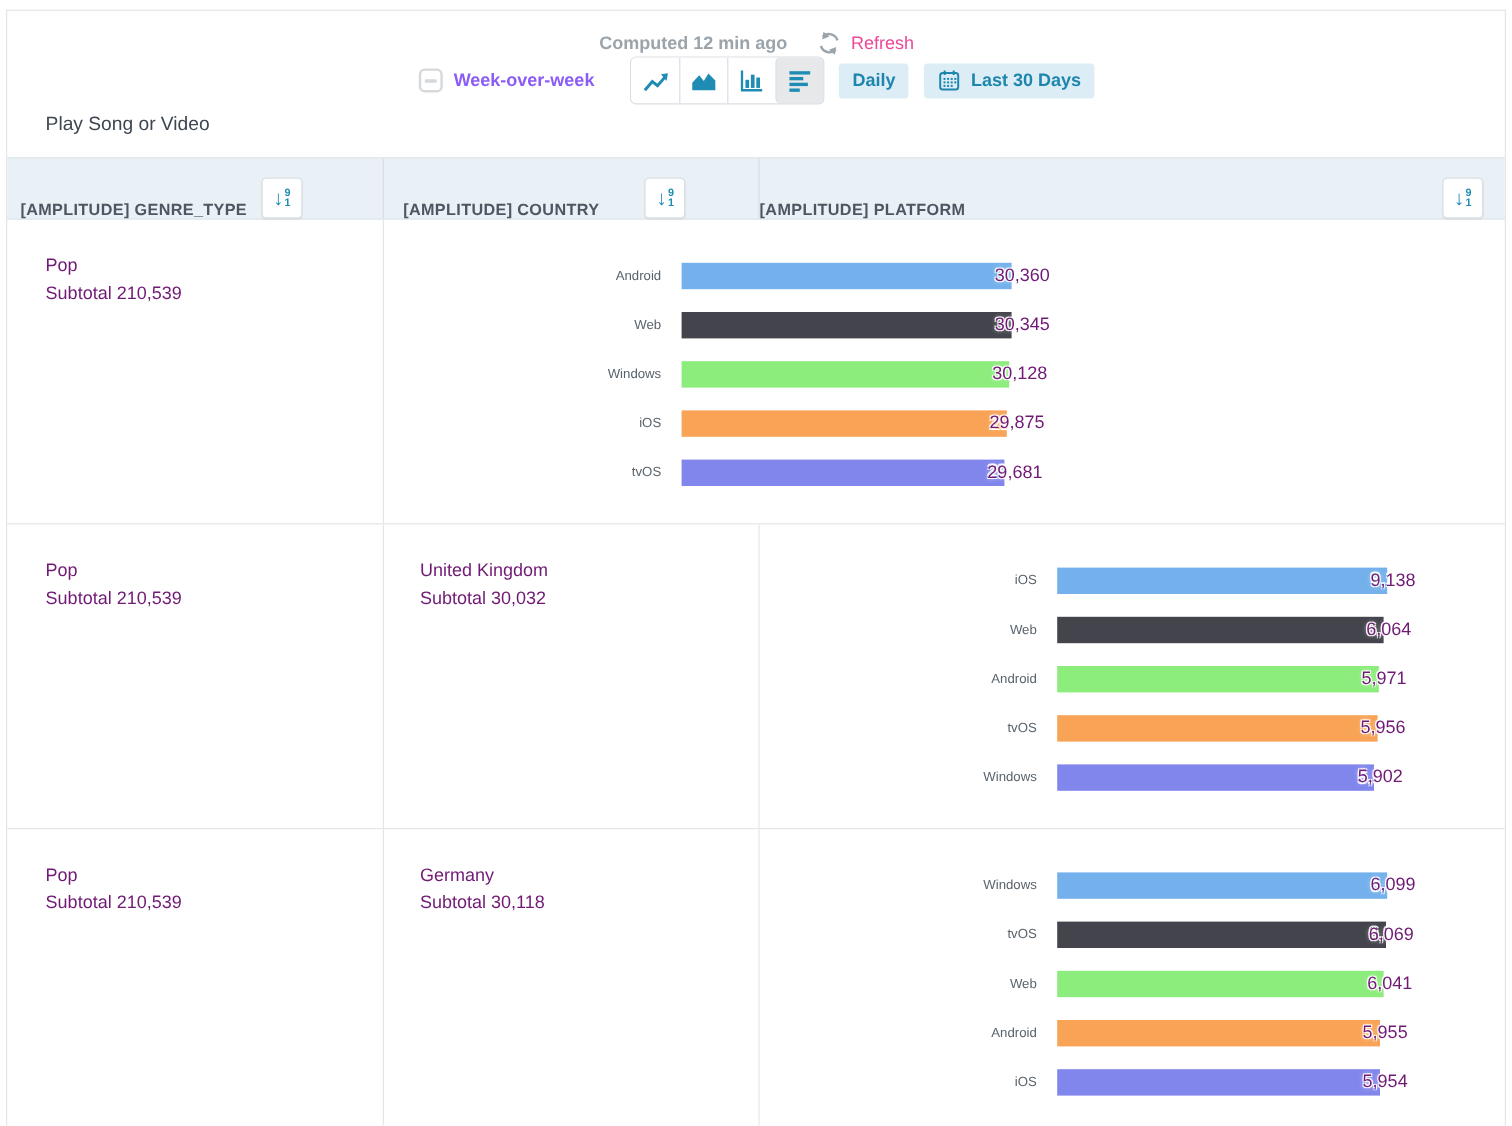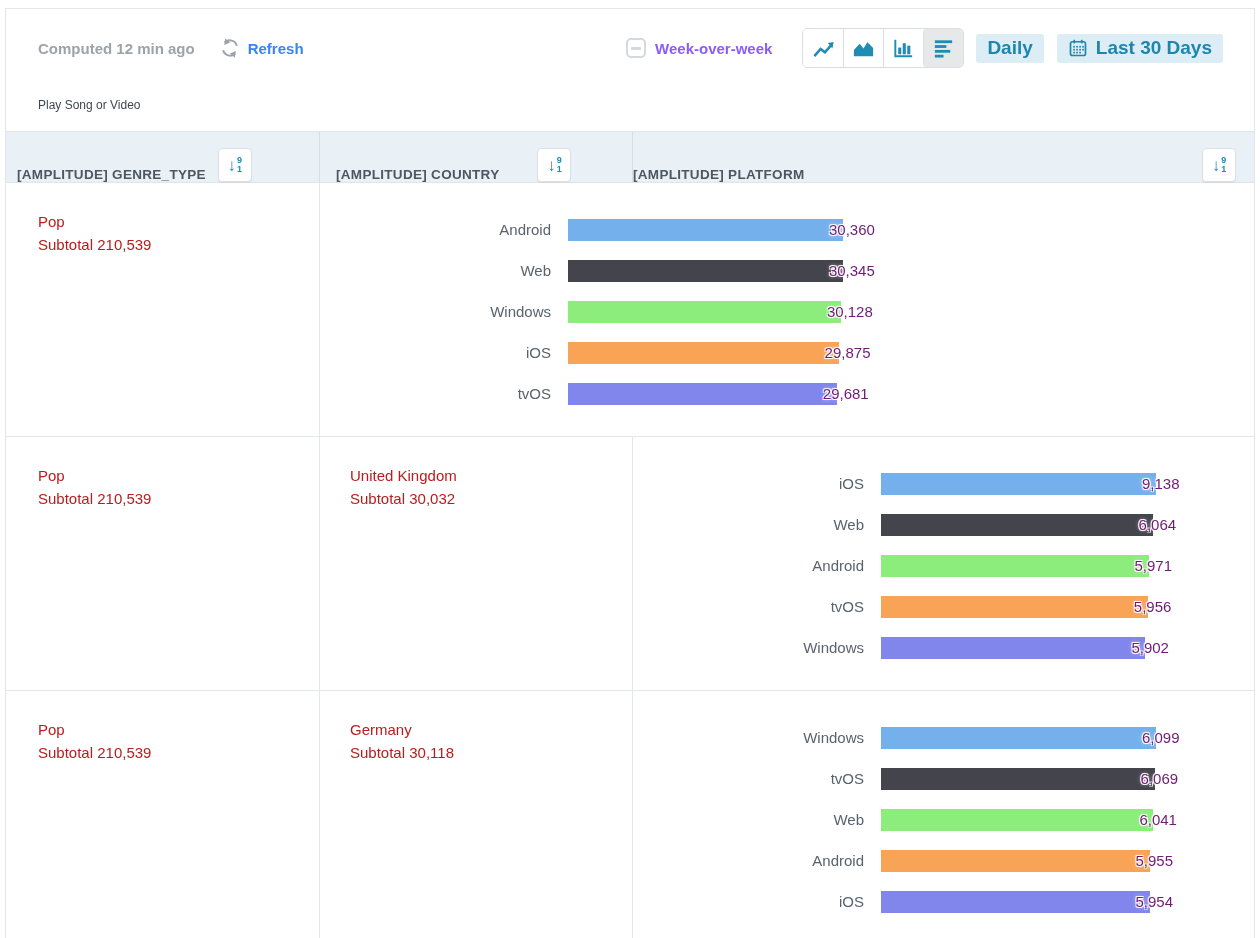--- a/index.html
+++ b/index.html
@@ -2,47 +2,47 @@
 <html><head>
 <meta charset="utf-8">
 <style>
   * { box-sizing: border-box; margin: 0; padding: 0; }
   html, body { width: 1260px; height: 938px; overflow: hidden; background: #fff;
     font-family: "Liberation Sans", sans-serif; }
   .panel { margin: 8px 5px 0 5px; width: 1250px; border: 1px solid #e2e6e9; border-bottom: none; background:#fff; }
 
   
   .toolbar { display: flex; justify-content: space-between; align-items: center;
-    padding: 16px 31px 0 32px; height: 62px; }
+    padding: 16px 31px 0 32px; height: 62px; flex-direction: column; }
   .toolbar-left { display: flex; align-items: center; }
   .computed { color: #9ba4ab; font-size: 15px; font-weight: 700; }
   .refresh-btn { display: flex; align-items: center; gap: 7px; margin-left: 24px;
-    background: none; border: none; cursor: pointer; color: #3b82f6; font-size: 15px; font-weight: 700;
+    background: none; border: none; cursor: pointer; color: #ec4899; font-size: 15px; font-weight: 400;
     font-family: inherit; }
   .toolbar-right { display: flex; align-items: center; }
   .wow { display: flex; align-items: center; gap: 9px; margin-right: 30px; cursor: default; }
   .wow-box { width: 20px; height: 20px; border: 2px solid #d5d9dc; border-radius: 5px;
     position: relative; display: inline-block; }
   .wow-box::after { content: ""; position: absolute; left: 3px; top: 7px; width: 10px; height: 2.5px;
     background: #d5d9dc; border-radius: 1px; }
   .wow-label { color: #8b5cf6; font-size: 15px; font-weight: 700; }
   .ct-group { display: flex; border: 1px solid #d9dee3; border-radius: 5px; overflow: hidden;
     margin-right: 12px; background: #fff; }
   .ct-btn { width: 40px; height: 38px; background: #fff; border: none; border-left: 1px solid #d9dee3;
     display: flex; align-items: center; justify-content: center; cursor: pointer; padding: 0; }
   .ct-btn:first-child { border-left: none; }
   .ct-btn.selected { background: #e7e8ea; border-radius: 4px; }
   .pill { display: flex; align-items: center; gap: 8px; height: 29px; padding: 0 11px;
-    background: #dcedf6; border: none; border-radius: 3px; color: #1e86ad; font-size: 19px;
+    background: #dcedf6; border: none; border-radius: 3px; color: #1e86ad; font-size: 15px;
     font-weight: 700; font-family: inherit; cursor: pointer; margin-left: 13px; }
   .pill:first-of-type { margin-left: 0; }
 
   
   .event-row { padding: 24px 32px 18px 32px; }
-  .event-name { color: #3d4751; font-size: 12px; }
+  .event-name { color: #3d4751; font-size: 16px; }
 
   
   .thead { display: flex; background: #e9f1f6; border-top: 1px solid #dfe5e9;
     border-bottom: 1px solid #dfe5e9; height: 52px; }
   .th { display: flex; align-items: flex-end; }
   .th + .th { border-left: 1px solid #d8dee3; }
   .th-genre { width: 313px; padding-left: 11px; }
   .th-country { width: 313px; padding-left: 16px; }
   .th-platform { flex: 1; }
   .th-label { color: #4d5761; font-size: 13.5px; font-weight: 700; letter-spacing: 0.3px; }
@@ -56,24 +56,24 @@
   .sort-nums { display: flex; flex-direction: column; color: #1e8cb3; font-size: 9px; font-weight: 700;
     line-height: 1.05; font-style: normal; }
   .sort-nums i { font-style: normal; }
 
   .trow { display: flex; height: 254px; border-bottom: 1px solid #e3e7ea; }
   .cell { height: 100%; }
   .cell + .cell { border-left: 1px solid #e3e7ea; }
   .cell-genre { width: 313px; padding: 27px 0 0 32px; }
   .cell-country { width: 313px; padding: 27px 0 0 30px; }
   .cell-platform { flex: 1; padding-top: 26px; }
-  .dim-line { color: #b91c1c; font-size: 15px; line-height: 23px; }
+  .dim-line { color: #701a75; font-size: 15px; line-height: 23px; }
 
   .bar-row { display: flex; align-items: center; height: 41px; }
-  .plat-label { width: 231px; text-align: right; margin-right: 17px; color: #59636c; font-size: 15px; }
+  .plat-label { width: 231px; text-align: right; margin-right: 17px; color: #59636c; font-size: 11px; }
   .bar { height: 22px; flex: none; }
   .bar-value { margin-left: -14px; color: #701a75; font-size: 15px; white-space: nowrap;
     text-shadow: -1px -1px 0 rgba(255,255,255,.9), 1px -1px 0 rgba(255,255,255,.9),
                  -1px 1px 0 rgba(255,255,255,.9), 1px 1px 0 rgba(255,255,255,.9), 0 0 4px #fff; }
 </style>
 </head>
 <body>
 
 <div class="panel">
 

